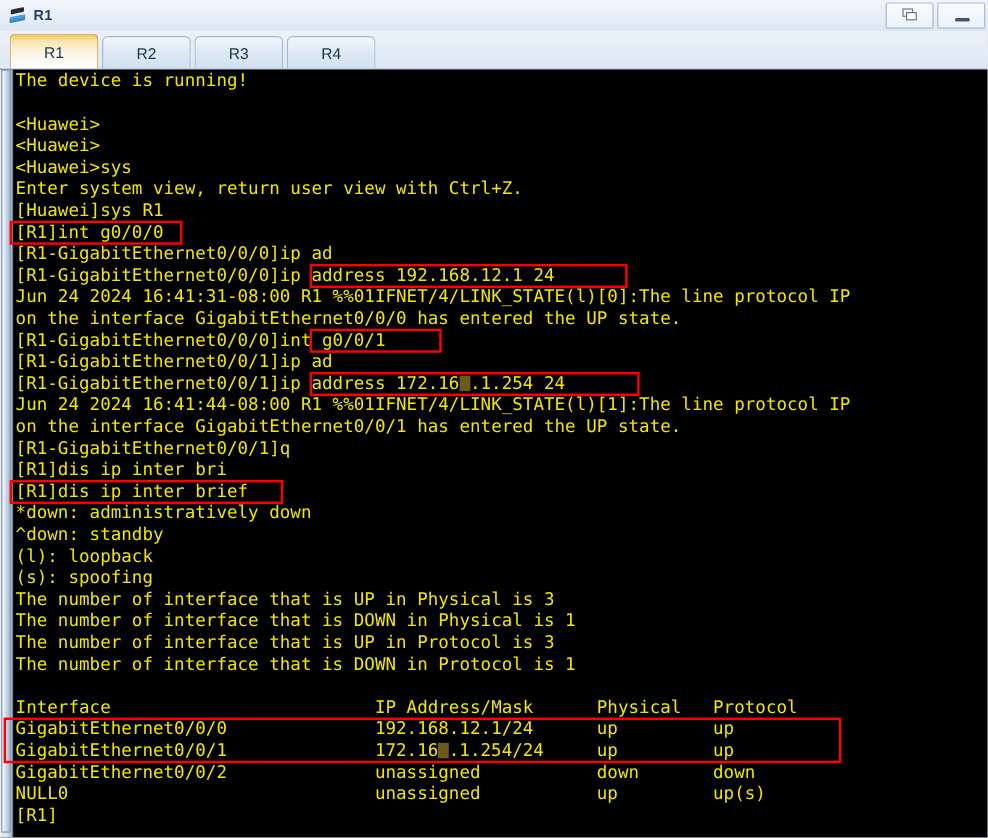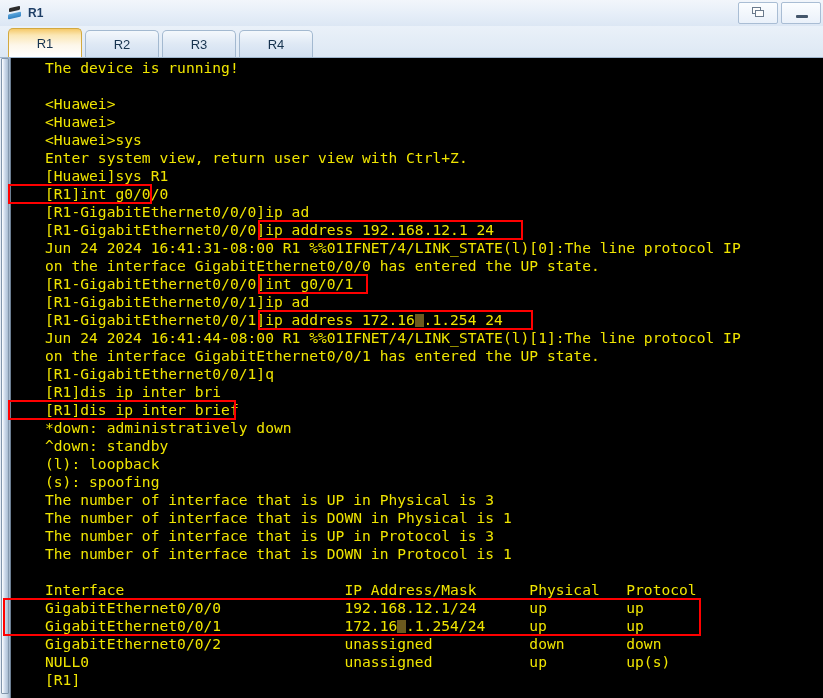--- a/index.html
+++ b/index.html
@@ -179,21 +179,20 @@
     height: 640px;
     background: #000000;
     font-family: "DejaVu Sans Mono", "Liberation Mono", monospace;
     font-size: 14.6px;
     line-height: 18px;
     color: #f0e500;
     white-space: pre;
     padding-top: 1px;
     box-sizing: border-box;
     overflow: hidden;
-    padding-left: 32px;
   }
   .line {
     height: 18px;
     padding-left: 2px;
     position: relative;
     white-space: pre;
     letter-spacing: 0.02px;
   }
   
   .hl {

